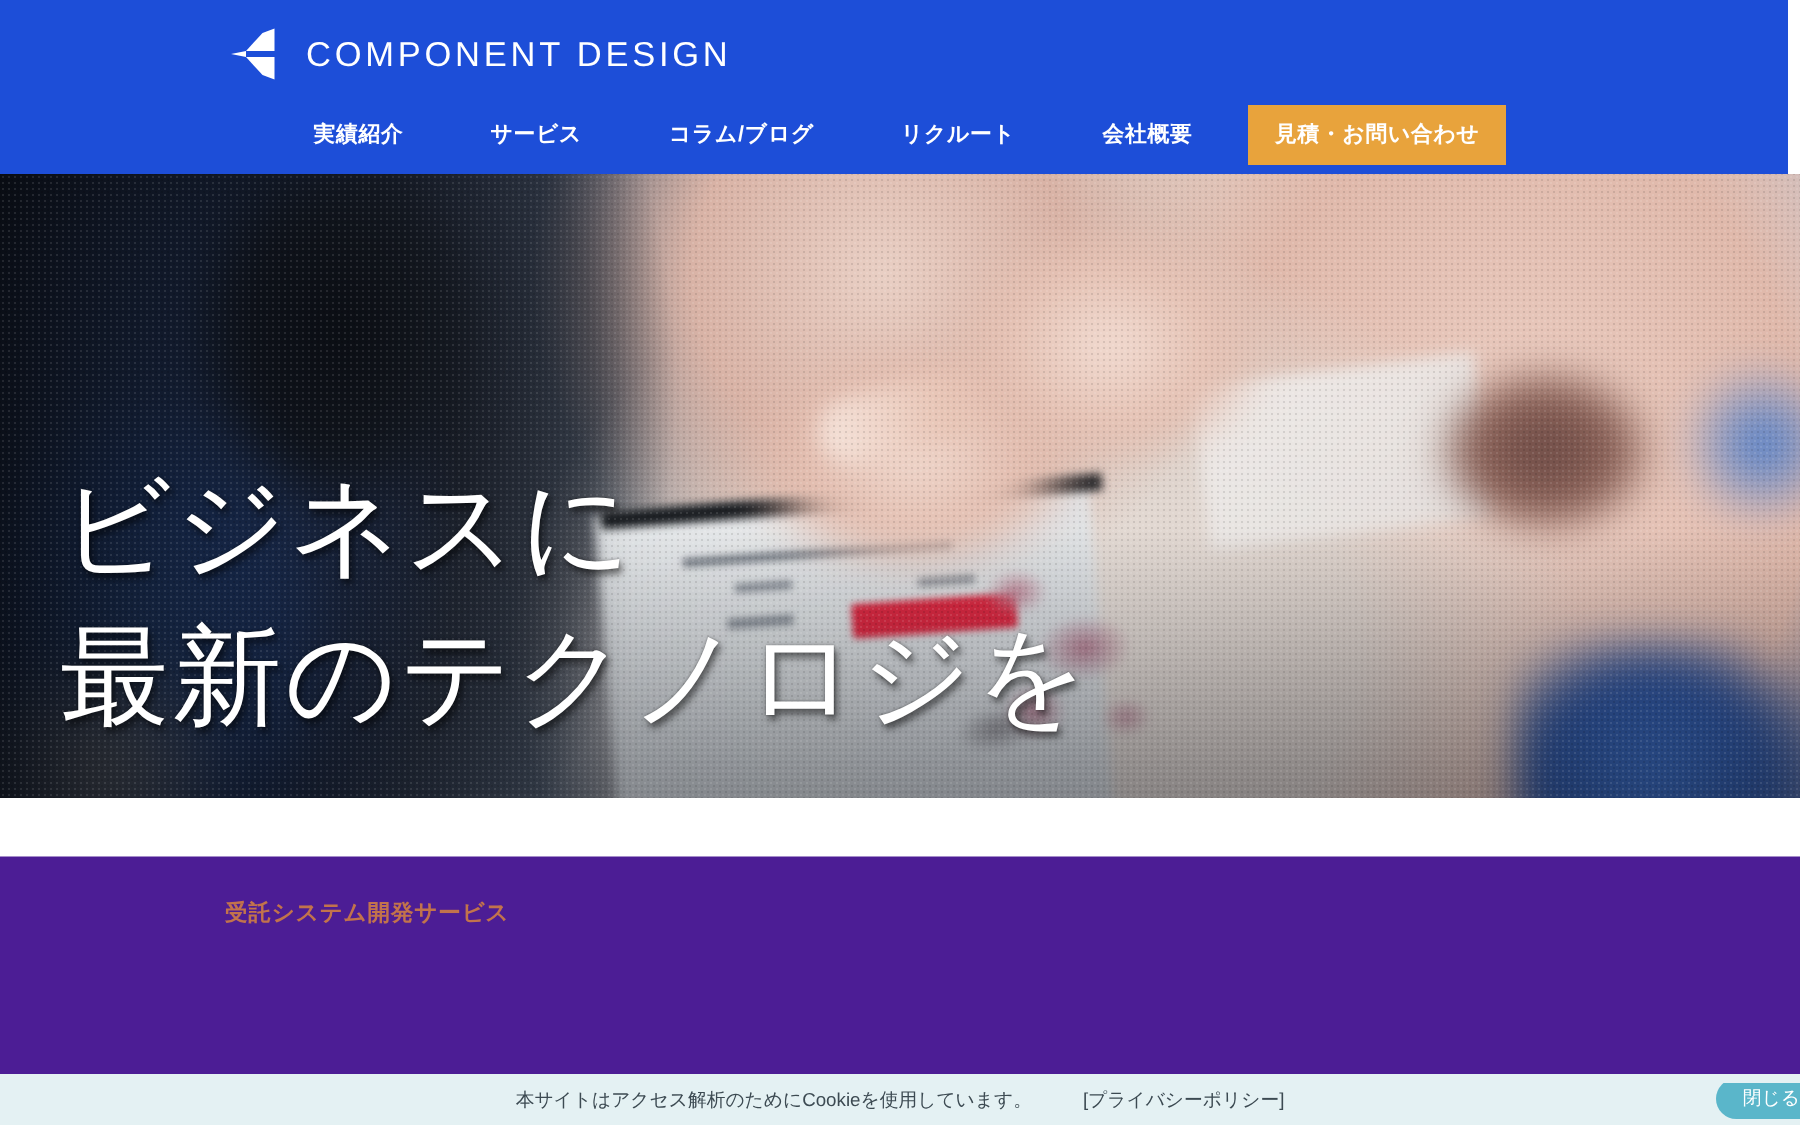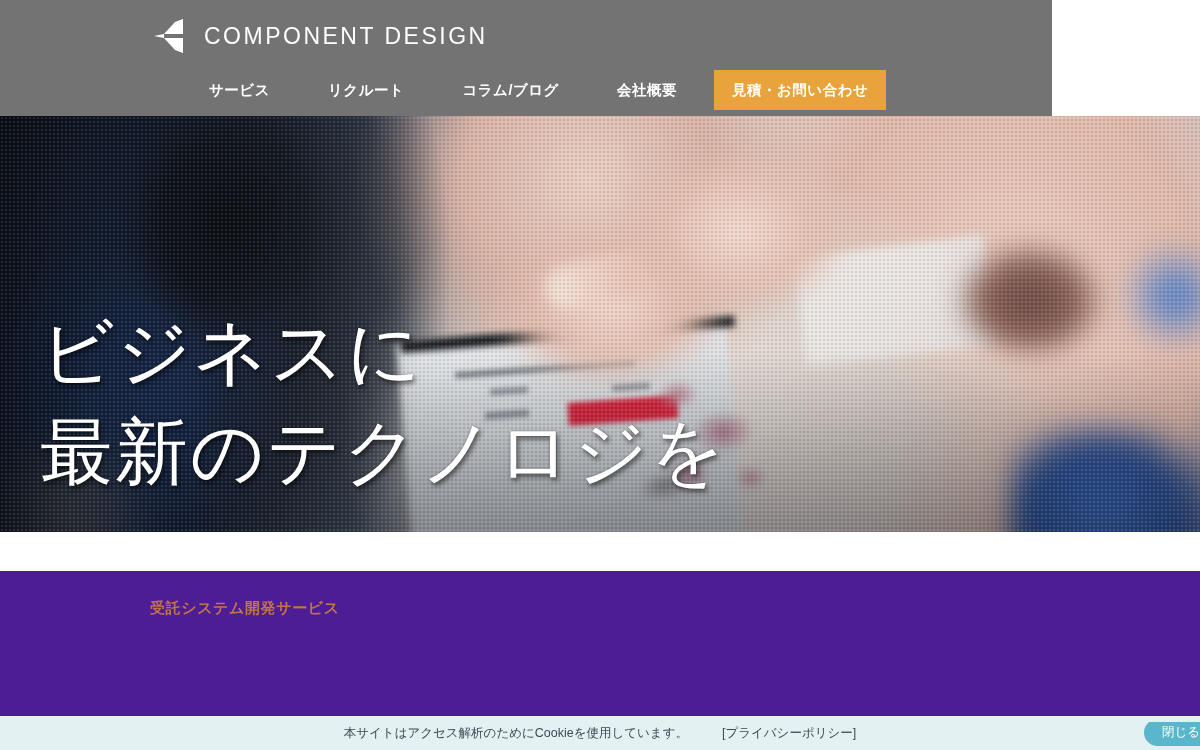--- a/index.html
+++ b/index.html
@@ -6,22 +6,22 @@
   html, body {
     width:1200px; height:750px;
     overflow:hidden;
     background:#ffffff;
     font-family:"Liberation Sans","DejaVu Sans",sans-serif;
   }
   .page { position:relative; width:1200px; height:750px; overflow:hidden; }
 
   
   .header {
-    position:absolute; top:0; left:0; width:1052px; height:116px;
-    background:#737373; z-index:20;
+    position:absolute; top:0; left:0; width:1192px; height:116px;
+    background:#1d4ed8; z-index:20;
   }
   .logo-wrap {
     position:absolute; left:150px; top:17px;
     display:flex; align-items:center; gap:14px;
   }
   .logo-mark { width:40px; height:38px; display:block; }
   .logo-text {
     color:#ffffff; font-size:23px; letter-spacing:2.5px;
     font-weight:400; white-space:nowrap;
     font-family:"Liberation Sans","DejaVu Sans",sans-serif;
@@ -241,23 +241,24 @@
     <div class="logo-wrap">
       <svg class="logo-mark" viewBox="0 0 40 38">
         <polygon points="33,2 33,17 14,17 25,5" fill="#ffffff"></polygon>
         <polygon points="33,36 33,21 14,21 25,33" fill="#ffffff"></polygon>
         <polygon points="14,17 4,19 14,21" fill="#ffffff"></polygon>
       </svg>
       <span class="logo-text">COMPONENT DESIGN</span>
     </div>
 
     <nav class="nav">
+      <span class="nav-item">実績紹介</span>
       <span class="nav-item">サービス</span>
+      <span class="nav-item">コラム/ブログ</span>
       <span class="nav-item">リクルート</span>
-      <span class="nav-item">コラム/ブログ</span>
       <span class="nav-item">会社概要</span>
       <span class="nav-cta">見積・お問い合わせ</span>
     </nav>
   </header>
 
   <section class="hero">
     <div class="hero-photo">
       <div class="layer bg-base"></div>
       <div class="layer paper-a"></div>
       <div class="layer hair-a"></div>

